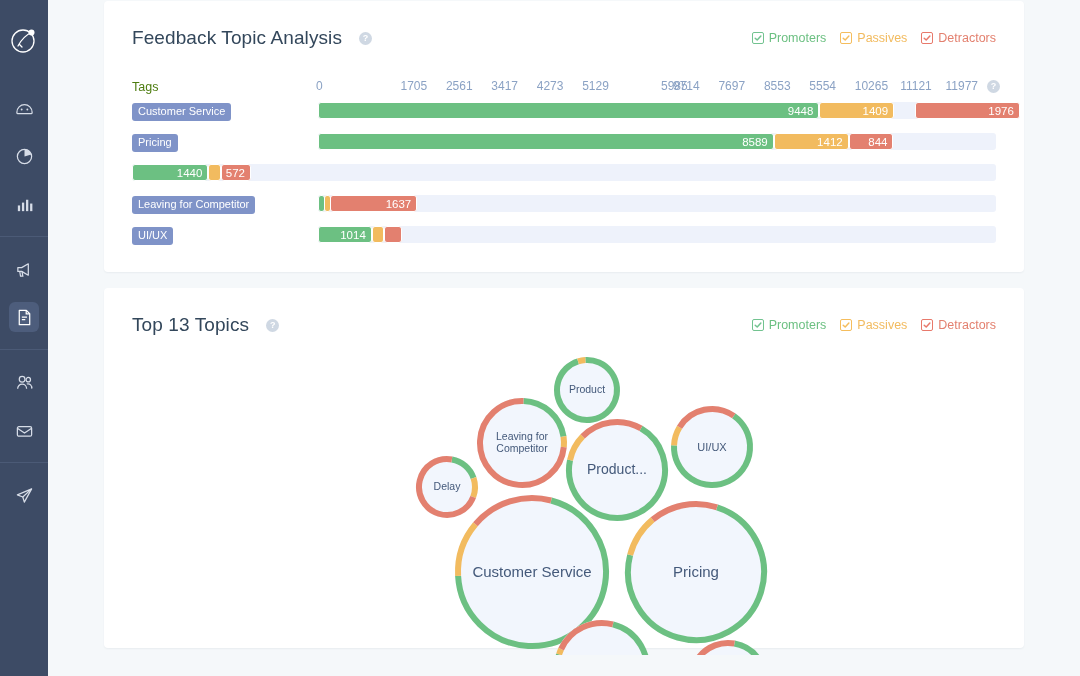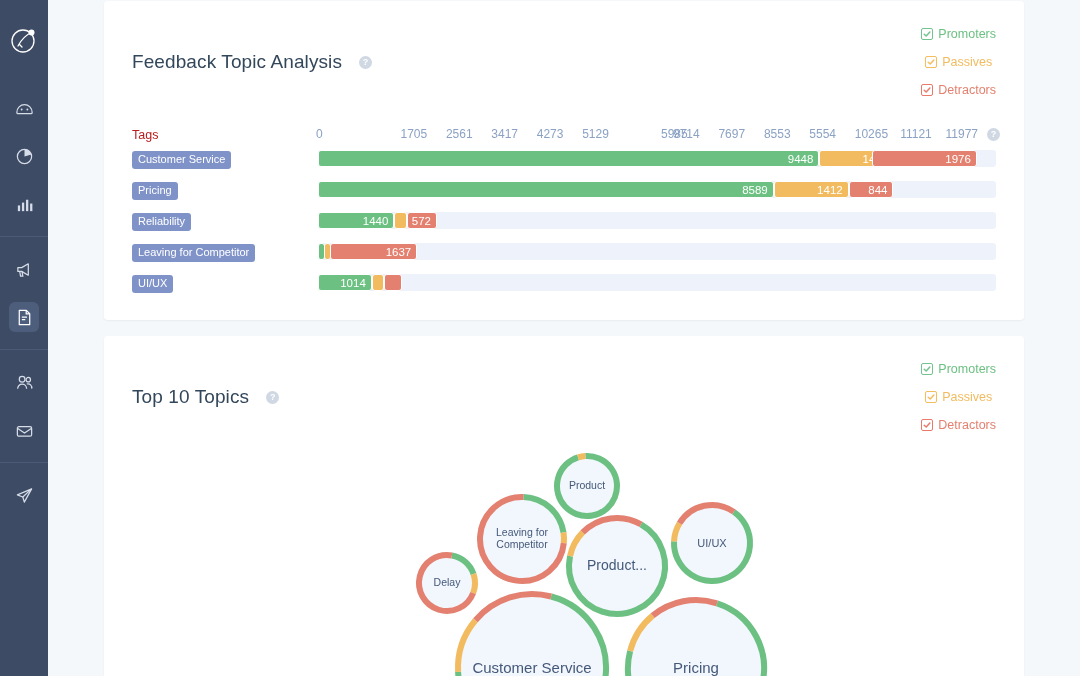--- a/index.html
+++ b/index.html
@@ -42,31 +42,31 @@
   .card-head { display: flex; align-items: center; justify-content: space-between; }
   .card-title-wrap { display: flex; align-items: center; gap: 17px; }
   .card-title { font-size: 19px; color: #33475b; font-weight: 400; letter-spacing: .1px; }
   .help-icon {
     width: 13px; height: 13px; border-radius: 50%;
     background: #cfd8e3; color: #fff; font-size: 9px; line-height: 13px;
     text-align: center; font-weight: bold; display: inline-block; cursor: pointer;
   }
 
   
-  .legend { display: flex; align-items: center; gap: 14px; flex-direction: column; }
+  .legend { display: flex; align-items: center; gap: 14px; }
   .legend-item { display: flex; align-items: center; gap: 5px; cursor: pointer; font-size: 12.5px; }
   .lg-box { width: 12px; height: 12px; border-radius: 2px; border: 1.4px solid; display: flex; align-items: center; justify-content: center; }
   .lg-box svg { display:block; }
   .lg-prom { border-color: #72c390; color: #72c390; }
   .lg-pass { border-color: #f5bd5d; color: #f5bd5d; }
   .lg-detr { border-color: #e8796b; color: #e8796b; }
 
   
   .axis-row { display: flex; align-items: center; margin-top: 30px; height: 16px; }
-  .axis-tags { width: 186px; flex: 0 0 186px; font-size: 12.5px; color: #b91c1c; }
+  .axis-tags { width: 186px; flex: 0 0 186px; font-size: 12.5px; color: #4d7c0f; }
   .axis-scale { flex: 1; position: relative; height: 16px; }
   .axis-tick { position: absolute; font-size: 12px; color: #8ba2c4; top: 0; }
   .axis-help { position: absolute; right: -4px; top: 1px; }
 
   .bar-row { display: flex; align-items: center; height: 31px; }
   .bar-label-cell { width: 186px; flex: 0 0 186px; }
   .tag-pill {
     display: inline-block; background: #7f93c8; color: #fff;
     font-size: 11px; padding: 3px 6px 4px 6px; border-radius: 3px; line-height: 1;
     white-space: nowrap; cursor: pointer;
@@ -240,33 +240,32 @@
             <span class="axis-tick" style="left: 627.575px;">11977</span>
           </div>
       </div>
 
       <div id="bar-rows">
           <div class="bar-row">
             <div class="bar-label-cell"><span class="tag-pill">Customer Service</span></div>
             <div class="bar-track">
               <div class="seg seg-prom" style="left: 0px; width: 501.371px;">9448</div>
               <div class="seg seg-pass" style="left: 501.371px; width: 74.7704px;">1409</div>
-              <div class="seg seg-detr" style="left: 554px; width: 104.859px;">1976</div>
+              <div class="seg seg-detr" style="left: 597px; width: 104.859px;">1976</div>
             </div>
           </div>
           <div class="bar-row">
             <div class="bar-label-cell"><span class="tag-pill">Pricing</span></div>
             <div class="bar-track">
               <div class="seg seg-prom" style="left: 0px; width: 455.787px;">8589</div>
               <div class="seg seg-pass" style="left: 455.787px; width: 74.9296px;">1412</div>
               <div class="seg seg-detr" style="left: 530.716px; width: 44.788px;">844</div>
             </div>
           </div>
           <div class="bar-row">
-            <div class="bar-label-cell"><span class="tag-pill">Reliability</span></div>
             <div class="bar-track">
               <div class="seg seg-prom" style="left: 0px; width: 76.4155px;">1440</div>
               <div class="seg seg-pass" style="left: 76.4155px; width: 12.2053px;"></div>
               <div class="seg seg-detr" style="left: 88.6207px; width: 30.3539px;">572</div>
             </div>
           </div>
           <div class="bar-row">
             <div class="bar-label-cell"><span class="tag-pill">Leaving for Competitor</span></div>
             <div class="bar-track">
               <div class="seg seg-prom" style="left: 0px; width: 6px;"></div>
@@ -281,21 +280,21 @@
               <div class="seg seg-pass" style="left: 53.8092px; width: 12.2053px;"></div>
               <div class="seg seg-detr" style="left: 66.0145px; width: 17.5119px;"></div>
             </div>
           </div>
         </div>
     </section>
 
     <section class="card" id="card-topics">
       <div class="card-head">
         <div class="card-title-wrap">
-          <h2 class="card-title">Top 10 Topics</h2>
+          <h2 class="card-title">Top 13 Topics</h2>
           <span class="help-icon">?</span>
         </div>
         <div class="legend">
           <div class="legend-item">
             <span class="lg-box lg-prom">
               <svg width="8" height="8" viewBox="0 0 10 10" fill="none" stroke="currentColor" stroke-width="1.8">
                   <path d="M1.5 5.2 L4 7.6 L8.6 2.4" stroke-linecap="round" stroke-linejoin="round"></path>
                 </svg>
             </span>
             <span style="color:#6cc082">Promoters</span>

